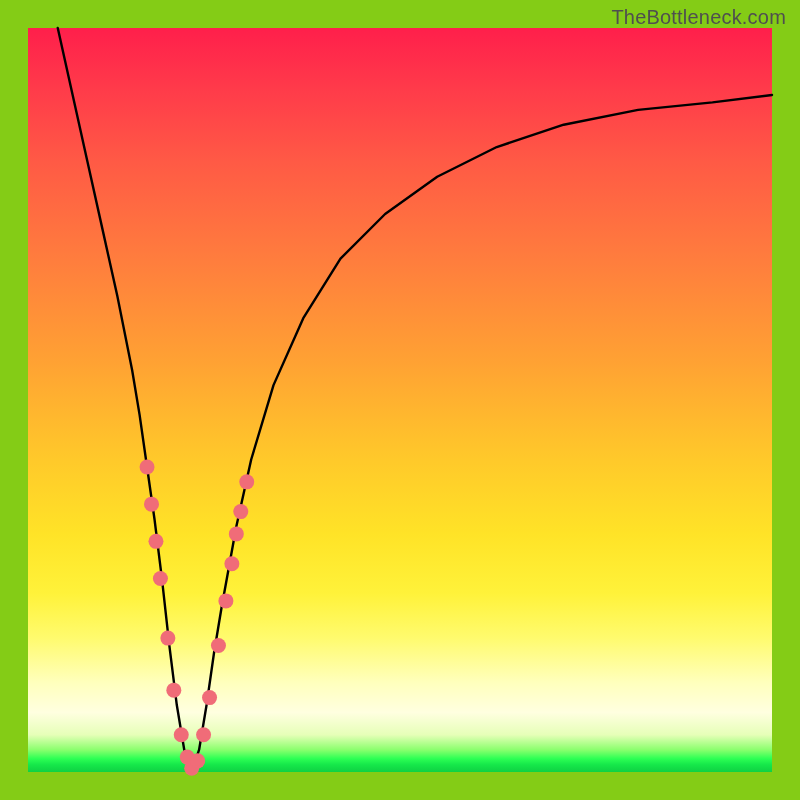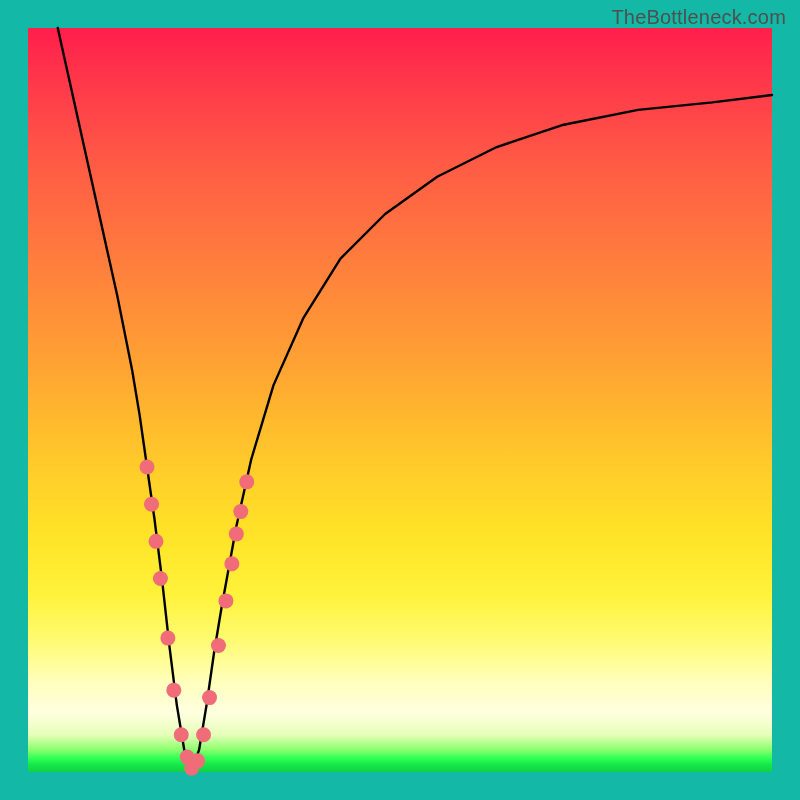--- a/index.html
+++ b/index.html
@@ -7,21 +7,21 @@
     padding: 0;
     width: 800px;
     height: 800px;
     overflow: hidden;
     background: #000;
     font-family: Arial, Helvetica, sans-serif;
   }
   .frame {
     position: absolute;
     inset: 0;
-    background: #14b8a6;
+    background: #84cc16;
   }
   .plot {
     position: absolute;
     
     left: 28px;
     top: 28px;
     width: 744px;   
     height: 744px;
     
     background: linear-gradient(

